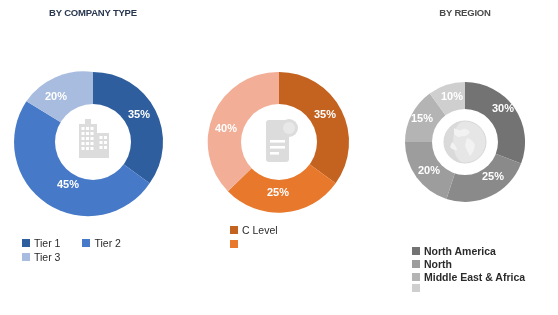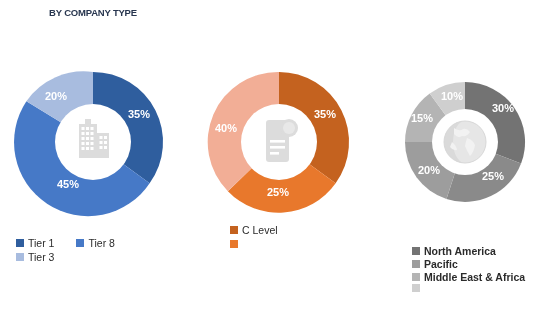--- a/index.html
+++ b/index.html
@@ -79,21 +79,21 @@
     color: #2b2b2b;
     white-space: nowrap;
     font-family: "Liberation Sans", sans-serif;
   }
   
   #legend-company {
     top: 236px;
     display: flex;
     flex-direction: column;
     align-items: flex-start;
-    padding-left: 16px;
+    padding-left: 22px;
     box-sizing: border-box;
   }
   #legend-company .legend-line {
     display: flex;
     flex-direction: row;
   }
   #legend-company .legend-item { margin-right: 22px; }
   
   #legend-designation {
     top: 222px;
@@ -171,21 +171,21 @@
     </div>
 
     <div class="legend" id="legend-company">
       <div class="legend-line">
         <div class="legend-item">
           <span class="swatch" style="background:#2f5e9e;"></span>
           <span class="legend-label">Tier 1</span>
         </div>
         <div class="legend-item">
           <span class="swatch" style="background:#4679c7;"></span>
-          <span class="legend-label">Tier 8</span>
+          <span class="legend-label">Tier 2</span>
         </div>
       </div>
       <div class="legend-line">
         <div class="legend-item">
           <span class="swatch" style="background:#a8bcdf;"></span>
           <span class="legend-label">Tier 3</span>
         </div>
       </div>
     </div>
   </div>
@@ -221,20 +221,21 @@
         <span class="swatch" style="background:#c4621f;"></span>
         <span class="legend-label">C Level</span>
       </div>
       <div class="legend-item">
         <span class="swatch" style="background:#e8782c;"></span>
       </div>
     </div>
   </div>
 
   <div class="panel">
+    <div class="panel-title" style="color:#4a4a4a;">BY REGION</div>
 
     <div class="donut-wrap">
       <svg class="donut-svg" width="186" height="168" viewBox="0 0 186 168">
 
         <path fill="#737373" d="M 93 84 L 93 24 A 60 60 0 0 1 149.07 105.45 Z"></path>
 
         <path fill="#8a8a8a" d="M 93 84 L 149.07 105.45 A 60 60 0 0 1 74.46 140.96 Z"></path>
 
         <path fill="#9d9d9d" d="M 93 84 L 74.46 140.96 A 60 60 0 0 1 33 84 Z"></path>
 
@@ -259,21 +260,21 @@
       </svg>
     </div>
 
     <div class="legend" id="legend-region">
       <div class="legend-item">
         <span class="swatch" style="background:#737373;"></span>
         <span class="legend-label">North America</span>
       </div>
       <div class="legend-item">
         <span class="swatch" style="background:#9d9d9d;"></span>
-        <span class="legend-label">Pacific</span>
+        <span class="legend-label">North</span>
       </div>
       <div class="legend-item">
         <span class="swatch" style="background:#b4b4b4;"></span>
         <span class="legend-label">Middle East &amp; Africa</span>
       </div>
       <div class="legend-item">
         <span class="swatch" style="background:#cfcfcf;"></span>
       </div>
     </div>
   </div>

